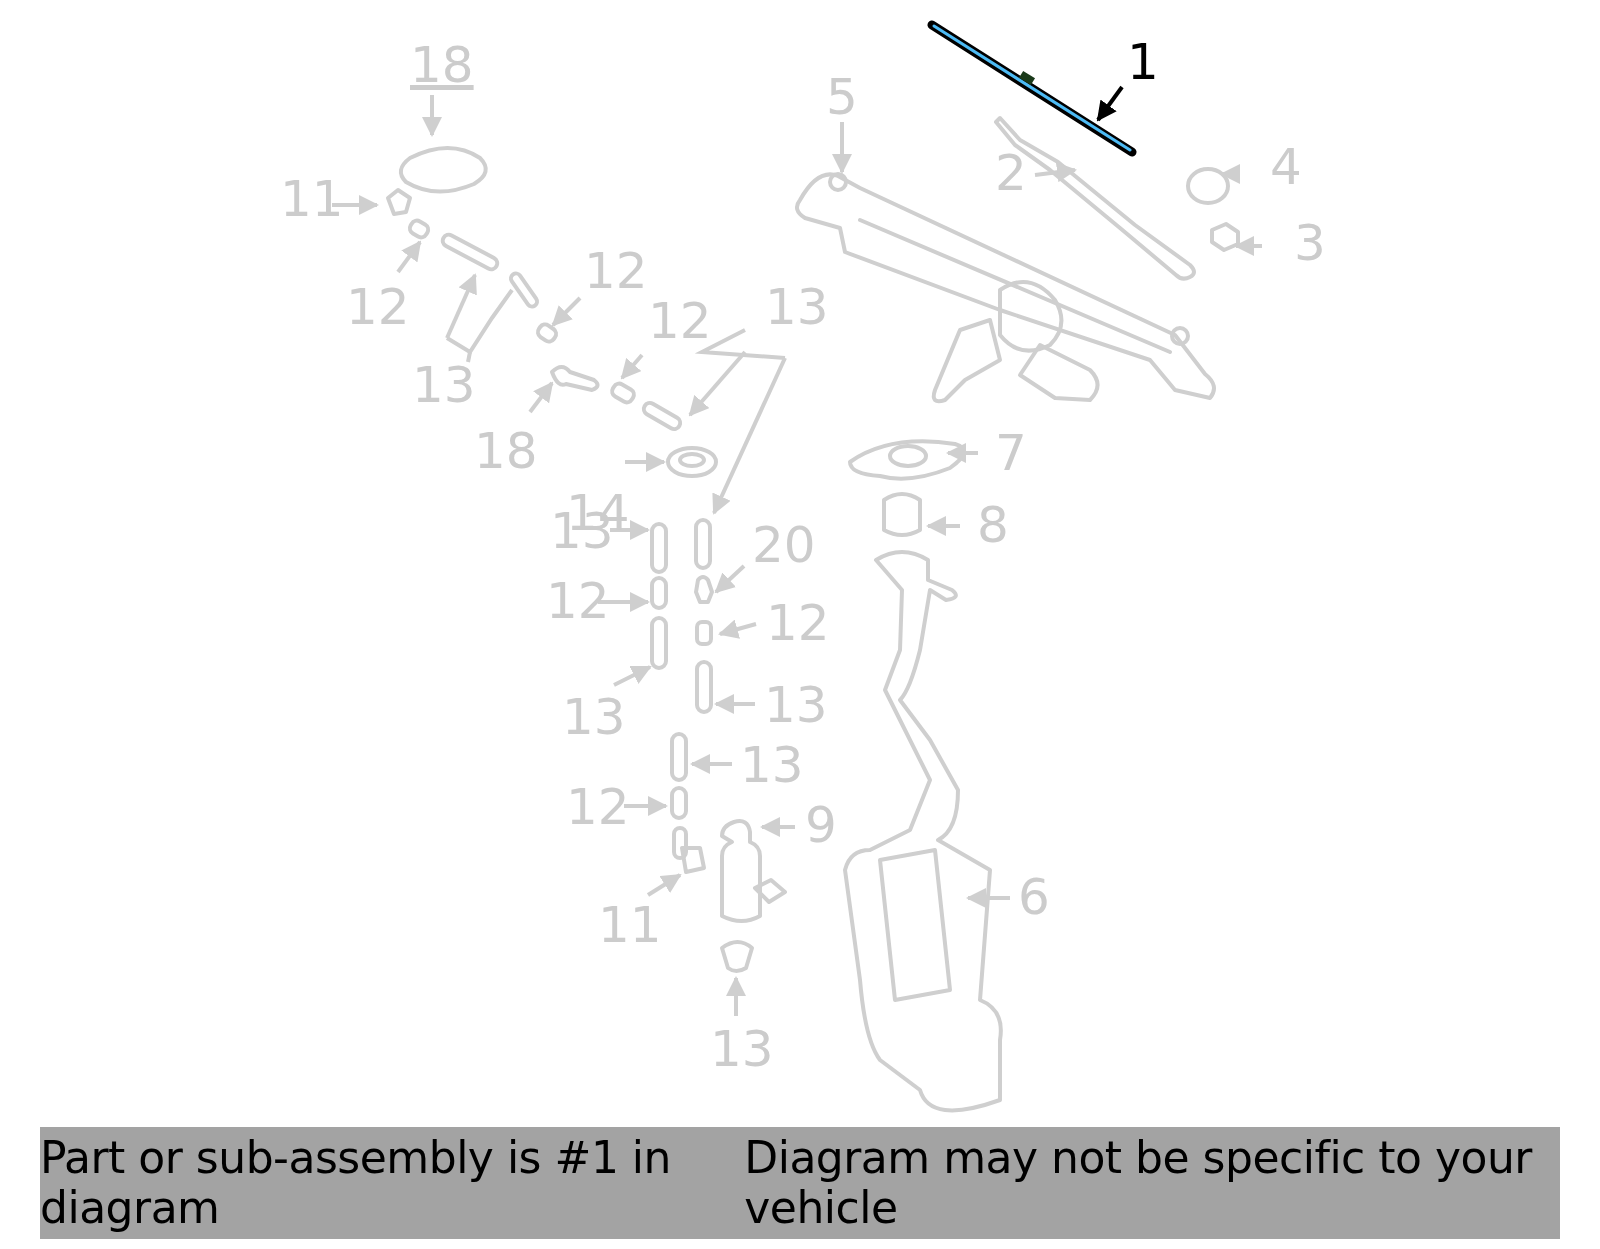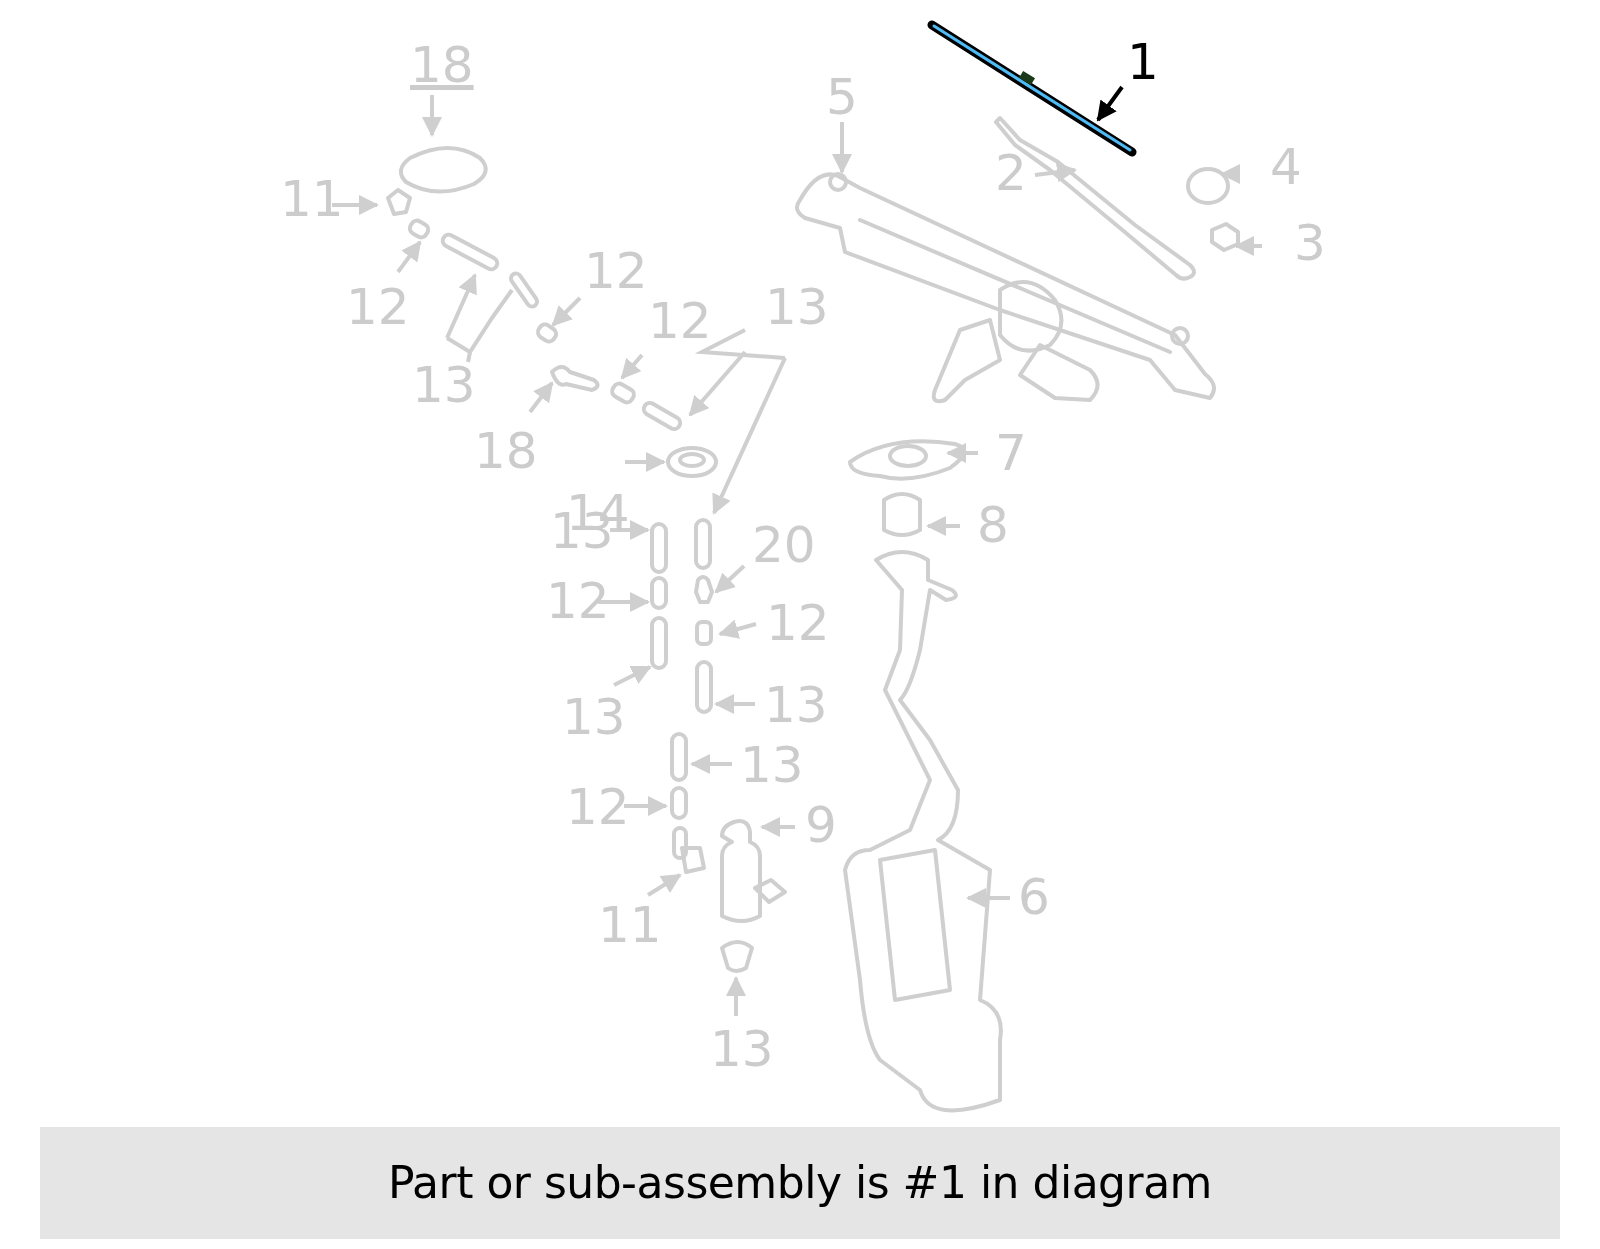--- a/index.html
+++ b/index.html
@@ -3,21 +3,21 @@
 <meta charset="utf-8">
 <style>
   html, body { margin: 0; padding: 0; background: #ffffff; }
   body { width: 1600px; height: 1249px; position: relative; overflow: hidden;
          font-family: "DejaVu Sans", sans-serif; }
   #diagram { position: absolute; left: 0; top: 0; width: 1600px; height: 1249px; }
   .callout-label { position: absolute; font-family: "DejaVu Sans", sans-serif;
                    font-size: 50px; line-height: 1; color: #cccccc; white-space: nowrap; }
   .callout-label.highlight { color: #000000; }
   .banner { position: absolute; left: 40px; top: 1127px; width: 1520px; height: 112px;
-            background: #e5e5e5; display: flex; flex-direction: row;
+            background: #a3a3a3; display: flex; flex-direction: row;
             align-items: center; justify-content: center; }
   .banner-line { font-family: "DejaVu Sans", sans-serif; font-size: 44px; line-height: 50px;
                  color: #000000; letter-spacing: -0.5px; }
   svg .part { fill: none; stroke: #cfcfcf; stroke-width: 4; stroke-linejoin: round; stroke-linecap: round; }
   svg .leader { fill: none; stroke: #cfcfcf; stroke-width: 4; }
 </style>
 </head>
 <body>
 
 <svg id="diagram" viewBox="0 0 1600 1249" xmlns="http://www.w3.org/2000/svg">
@@ -170,13 +170,14 @@
   <span class="callout-label" style="left:740px;top:740px;">13</span>
   <span class="callout-label" style="left:566px;top:440px;margin-top:48px;">14</span>
   <span class="callout-label" style="left:474px;top:426px;">18</span>
   <span class="callout-label" style="left:766px;top:598px;">12</span>
   <span class="callout-label" style="left:752px;top:520px;">20</span>
   <span class="callout-label" style="left:410px;top:40px;text-decoration:underline;">18</span>
 </div>
 
 <div class="banner">
   <div class="banner-line">Part or sub-assembly is #1 in diagram</div>
+  <div class="banner-line">Diagram may not be specific to your vehicle</div>
 </div>
 
 </body></html>

